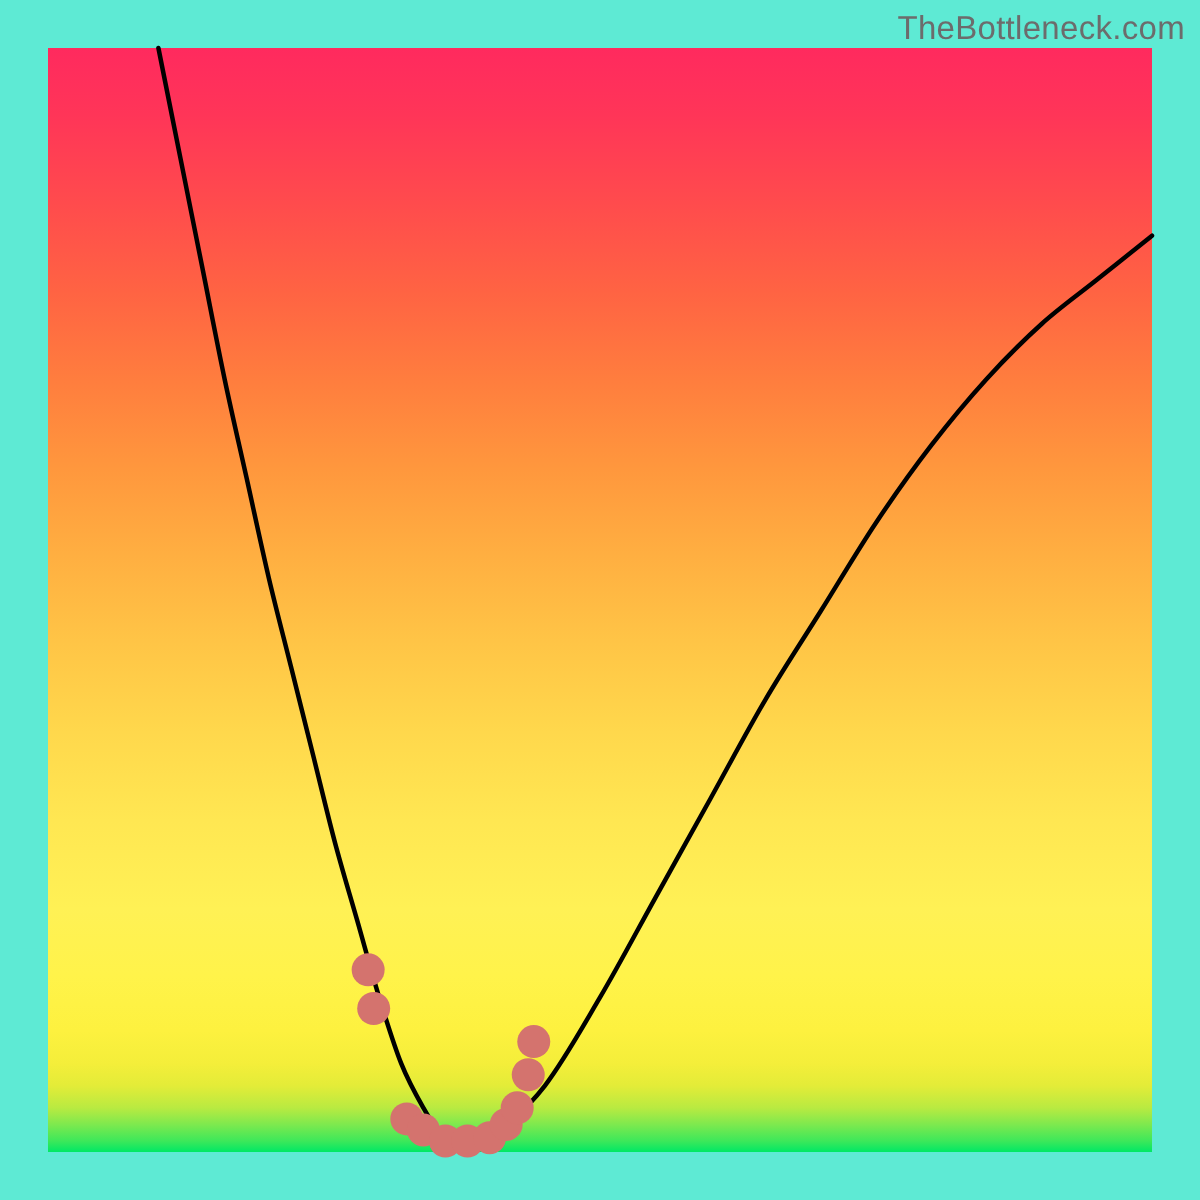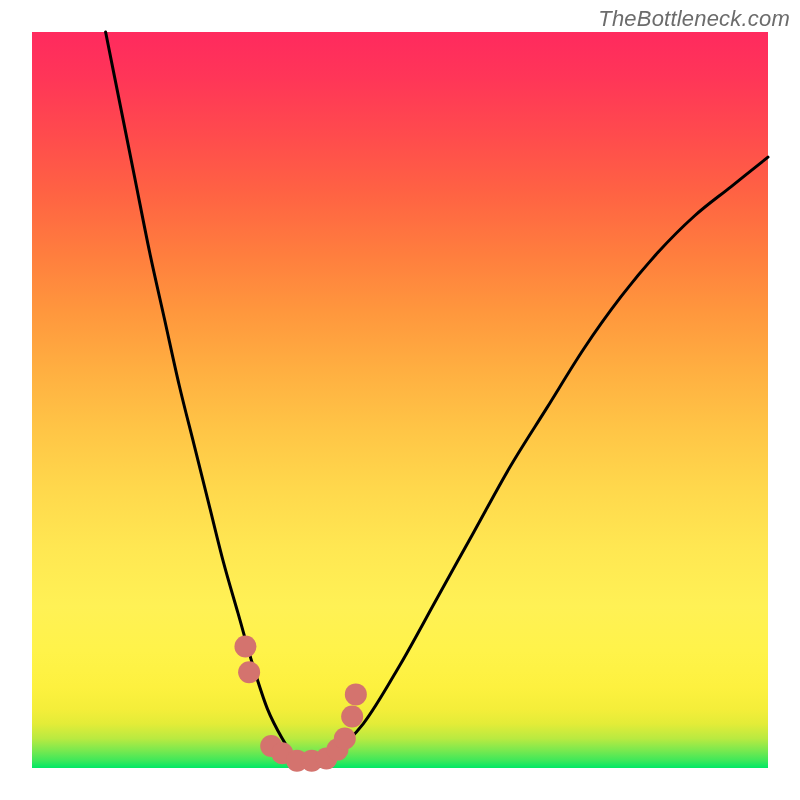--- a/index.html
+++ b/index.html
@@ -10,22 +10,21 @@
     background: #000;
     overflow: hidden;
     font-family: Arial, Helvetica, sans-serif;
   }
   .frame {
     position: absolute;
     left: 0;
     top: 0;
     width: 800px;
     height: 800px;
-    background: #ffffff;
-    font-style: italic;
+    background: #5eead4;
   }
   .plot {
     position: absolute;
     left: 32px;
     top: 32px;
     width: 736px;
     height: 736px;
     
     background: linear-gradient(
       to top,

